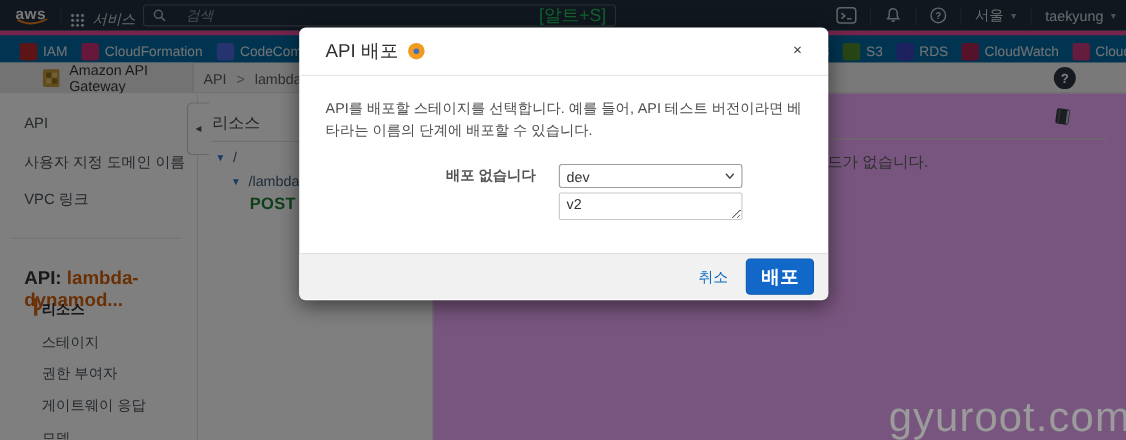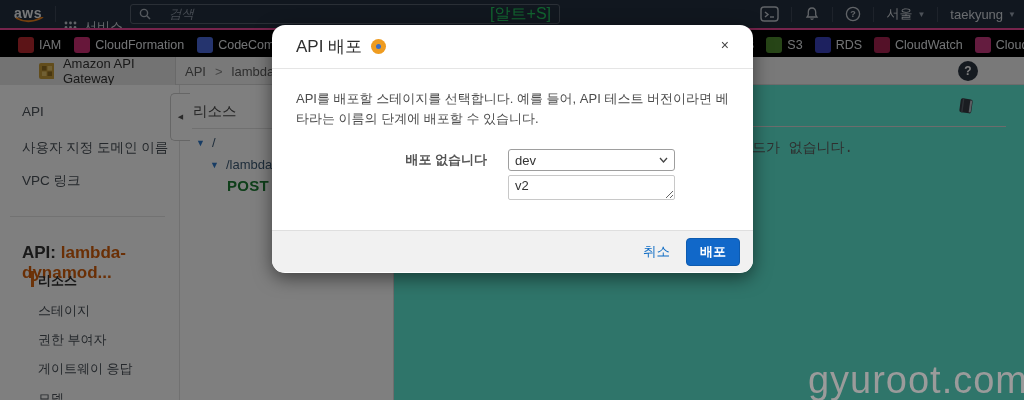--- a/index.html
+++ b/index.html
@@ -6,33 +6,33 @@
   html,body { width:1024px; height:400px; overflow:hidden; }
   body { font-family:"Liberation Sans", sans-serif; background:#fff; }
   .screen { position:relative; width:1024px; height:400px; overflow:hidden; background:#fff; }
 
   
   .topnav { position:absolute; left:0; top:0; width:1024px; height:28px; background:#232f3e; z-index:1; }
   .aws-logo { position:absolute; left:14px; top:4px; width:36px; height:20px; }
   .aws-logo .txt { color:#eef1f4; font-size:14px; font-weight:bold; letter-spacing:.5px; }
   .aws-logo svg { position:absolute; left:1px; top:13px; }
   .nav-divider { position:absolute; top:6px; width:1px; height:16px; background:#3c4656; }
-  .services-btn { position:absolute; left:64px; top:13px; height:28px; display:flex; align-items:center; gap:7px; color:#ccd2da; font-size:13px; }
+  .services-btn { position:absolute; left:64px; top:4px; height:28px; display:flex; align-items:center; gap:7px; color:#ccd2da; font-size:13px;font-style:italic; }
   .searchbox { position:absolute; left:130px; top:4px; width:430px; height:20px; border:1px solid #545e6d; border-radius:3px; display:flex; align-items:center; padding:0 8px; gap:6px; }
   .searchbox input { flex:1; background:transparent; border:none; outline:none; color:#aeb6c2; font-size:12.5px; font-family:"Liberation Sans",sans-serif;margin-left:12px; }
   .searchbox input::placeholder { color:#8d97a6; font-style:italic; }
   .search-shortcut { color:#22c55e; font-size:16px; }
   .nav-right { position:absolute; right:8px; top:0; height:28px; display:flex; align-items:center; }
   .nav-right .sep { width:1px; height:15px; background:#3c4656; margin:0 12px; }
   .nav-ic { display:flex; align-items:center; }
   .nav-text { color:#d3d8df; font-size:13px; display:flex; align-items:center; gap:5px; }
   .caret { color:#9aa4b2; font-size:8px; }
 
   
-  .favbar { position:absolute; left:0; top:28px; width:1024px; height:29px; background:#000000; border-top:2px solid #ec4899; z-index:1; }
+  .favbar { position:absolute; left:0; top:28px; width:1024px; height:29px; background:#0369a1; border-top:4px solid #ec4899; z-index:1; }
   .fav-left { position:absolute; left:18px; top:0; height:29px; display:flex; align-items:center; gap:13px; }
   .fav-right { position:absolute; left:746px; top:0; height:29px; display:flex; align-items:center; gap:12px; }
   .fav-item { display:flex; align-items:center; gap:5px; }
   .fav-ic { width:16px; height:16px; border-radius:3px; }
   .fav-label { color:#e4e7ea; font-size:12.5px; }
 
   
   .crumbbar { position:absolute; left:0; top:57px; width:1024px; height:28px; background:#f3f3f3; border-bottom:1px solid #d8d8d8; z-index:1; }
   .crumb-service { position:absolute; left:0; top:0; width:176px; height:28px; background:#e7e7e7; border-right:1px solid #d2d2d2; display:flex; align-items:center; padding-left:38px; gap:9px; }
   .crumb-service .name { color:#333; font-size:13px; }
@@ -54,47 +54,47 @@
 
   .respanel { position:absolute; left:180px; top:0; width:214px; height:315px; background:#fff; border-right:1px solid #dcdcdc; }
   .collapse-tab { position:absolute; left:170px; top:8px; width:20px; height:48px; background:#fff; border:1px solid #ccc; border-right:none; border-radius:5px 0 0 5px; display:flex; align-items:center; justify-content:center; color:#555; font-size:7px; }
   .res-title { position:absolute; left:193px; top:17px; font-size:14.5px; color:#4a4a4a; }
   .res-title-divider { position:absolute; left:192px; width:200px; top:43px; height:1px; background:#e0e0e0; }
   .tree-row { position:absolute; display:flex; align-items:center; gap:7px; font-size:13px; }
   .tree-tri { color:#2e78c8; font-size:9px; }
   .tree-path { color:#3d5a75; }
   .tree-method { color:#1e7e34; font-weight:bold; font-size:15px; letter-spacing:.3px; }
 
-  .content { position:absolute; left:394px; top:0; width:630px; height:315px; background:#5eead4;font-family:Liberation Mono, monospace; }
+  .content { position:absolute; left:394px; top:0; width:630px; height:315px; background:#f0abfc; }
   .book-icon { position:absolute; right:48px; top:12px; }
   .content-divider { position:absolute; left:18px; right:18px; top:41px; height:1px; background:#d9d9d9; }
   .empty-text { position:absolute; left:358px; top:54px; font-size:14px; color:#5e5e5e; }
 
   
   .backdrop { position:absolute; left:0; top:0; width:1024px; height:400px; background:rgba(0,0,0,0.5); z-index:10; }
   .watermark { position:absolute; right:-4px; top:359px; font-size:38px; color:#9b9b9b; z-index:11; letter-spacing:1px; }
 
   
-  .modal { position:absolute; left:272px; top:25px; width:481px; height:248px; background:#fff; border-radius:13px; box-shadow:0 5px 18px rgba(0,0,0,.5); z-index:20; overflow:hidden; }
+  .modal { position:absolute; left:272px; top:25px; width:481px; height:248px; background:#fff; border-radius:6px; box-shadow:0 5px 18px rgba(0,0,0,.5); z-index:20; overflow:hidden; }
   .modal-header { position:relative; height:44px; border-bottom:1px solid #e5e5e5; display:flex; align-items:center; padding-left:24px; gap:9px; }
   .modal-title { font-size:17px; color:#2e2e2e; font-weight:500; }
   .hint-dot { width:15px; height:15px; border-radius:50%; background:#ef9c20; position:relative; }
   .hint-dot::after { content:""; position:absolute; left:5px; top:5px; width:5px; height:5px; border-radius:50%; background:#3b6fc4; }
   .modal-close { position:absolute; right:24px; top:13px; font-size:14px; color:#444; line-height:1; }
   .modal-body { position:relative; height:161px; }
   .modal-desc { position:absolute; left:24px; top:20px; width:438px; font-size:13px; line-height:20px; color:#4c4c4c; }
   .form-label { position:absolute; left:0; width:215px; text-align:right; font-size:13px; font-weight:bold; color:#555; line-height:22px; }
   .lbl-stage { top:80px; } .lbl-desc { top:106px; }
   .stage-select-wrap { position:absolute; left:236px; top:80px; width:167px; height:22px; }
   .stage-select { width:167px; height:22px; border:1px solid #9e9e9e; border-radius:3px; background:#fff; font-size:13px; color:#333; padding:0 20px 0 6px; appearance:none; -webkit-appearance:none; font-family:"Liberation Sans",sans-serif; }
   .select-chev { position:absolute; right:7px; top:8px; pointer-events:none; }
   .desc-textarea { position:absolute; left:236px; top:106px; width:167px; height:25px; border:1px solid #c8c8c8; border-radius:2px; font-size:13px; color:#333; padding:2px 6px; resize:both; font-family:"Liberation Sans",sans-serif; outline:none; }
   .modal-footer { position:relative; height:42px; background:#f1f1f1; border-top:1px solid #dfdfdf; display:flex; align-items:center; justify-content:flex-end; gap:16px; padding-right:13px; }
   .cancel-link { color:#0f6cc4; font-size:13.5px; }
-  .deploy-btn { background:#1168c9; border:1px solid #0d5bb0; color:#fff; font-size:13px; font-weight:bold; border-radius:4px; padding:4px 13px; font-family:"Liberation Sans",sans-serif; }
+  .deploy-btn { background:#1168c9; border:1px solid #0d5bb0; color:#fff; font-size:17px; font-weight:bold; border-radius:4px; padding:4px 13px; font-family:"Liberation Sans",sans-serif; }
 </style>
 </head>
 <body>
 
 <div class="screen">
 
   <div class="topnav">
     <div class="aws-logo">
       <span class="txt">aws</span>
       <svg width="30" height="8">

